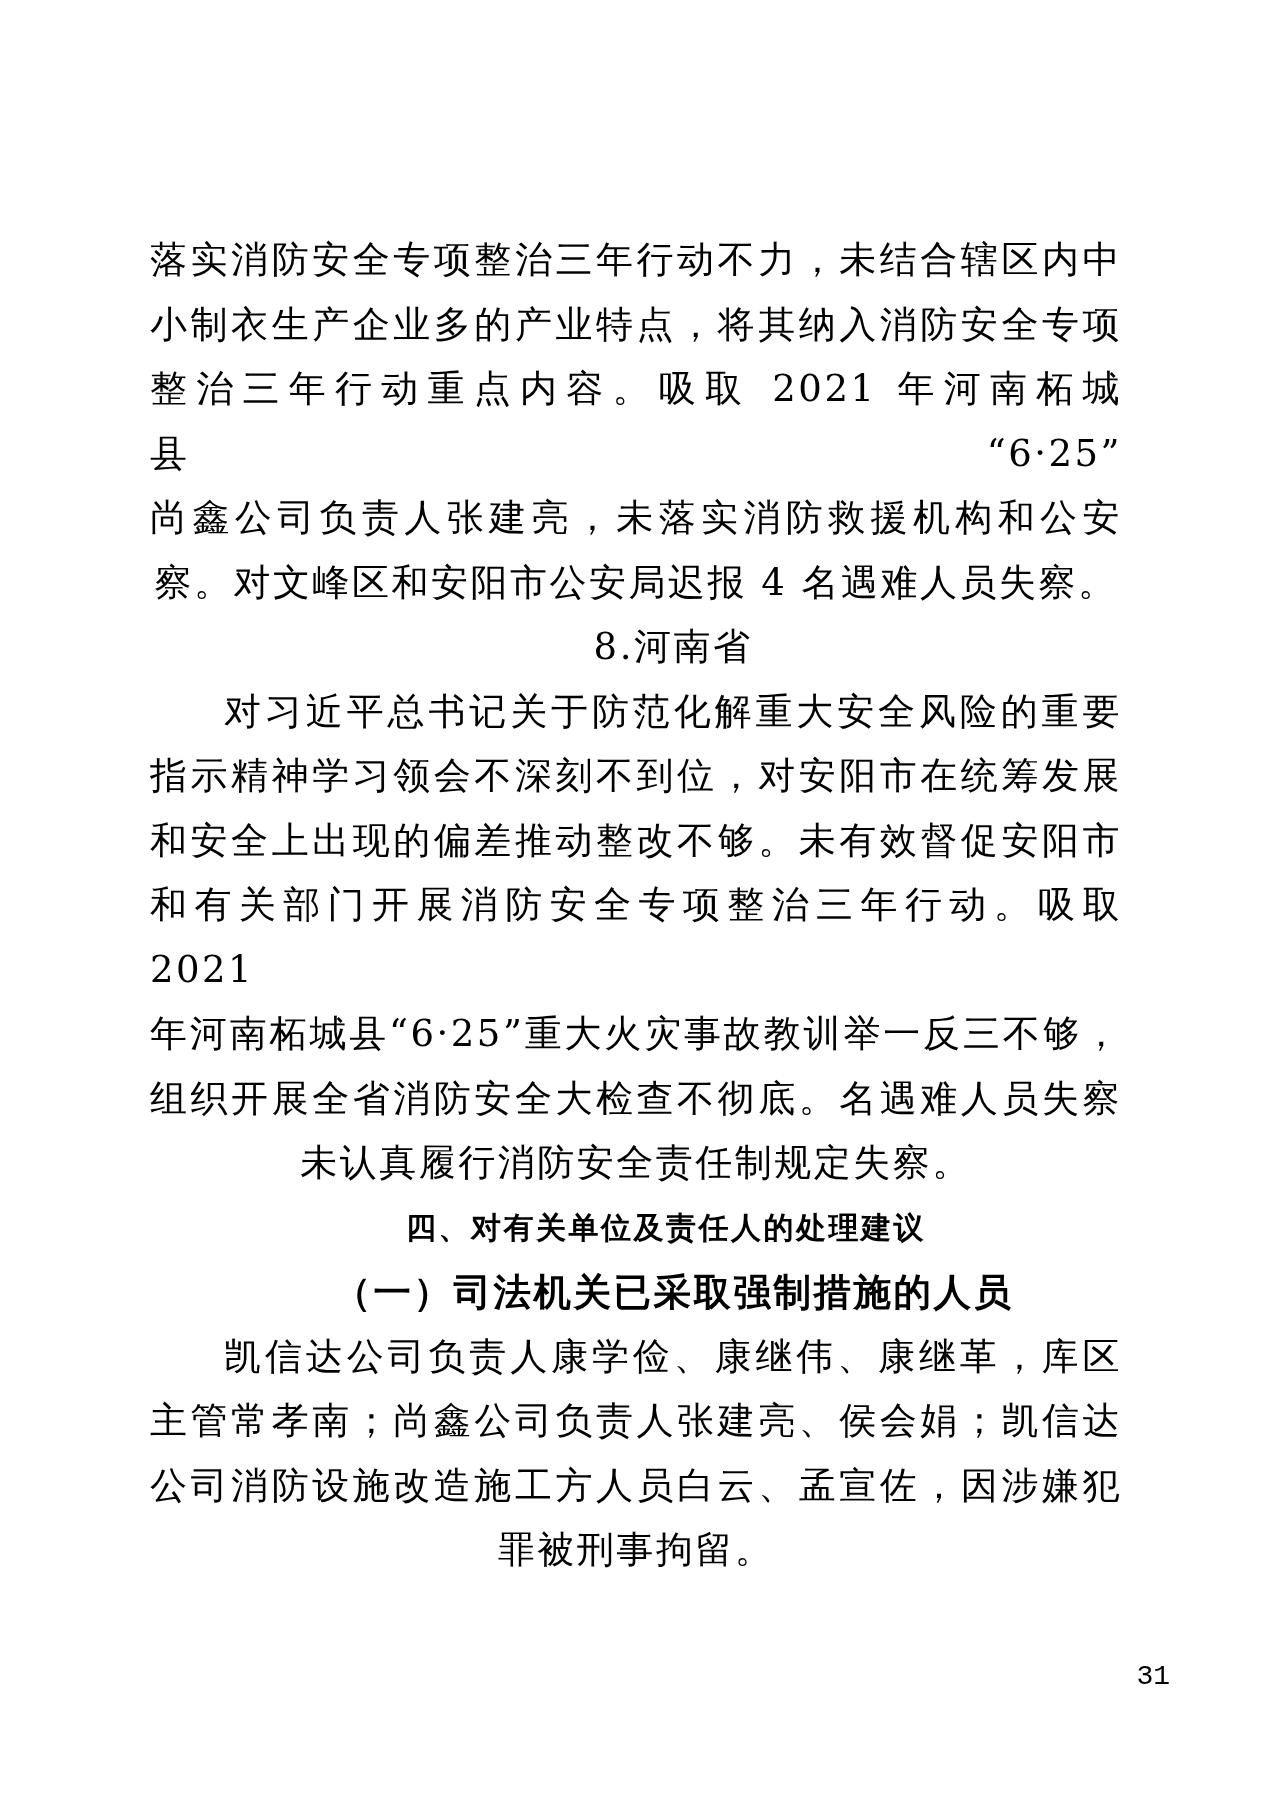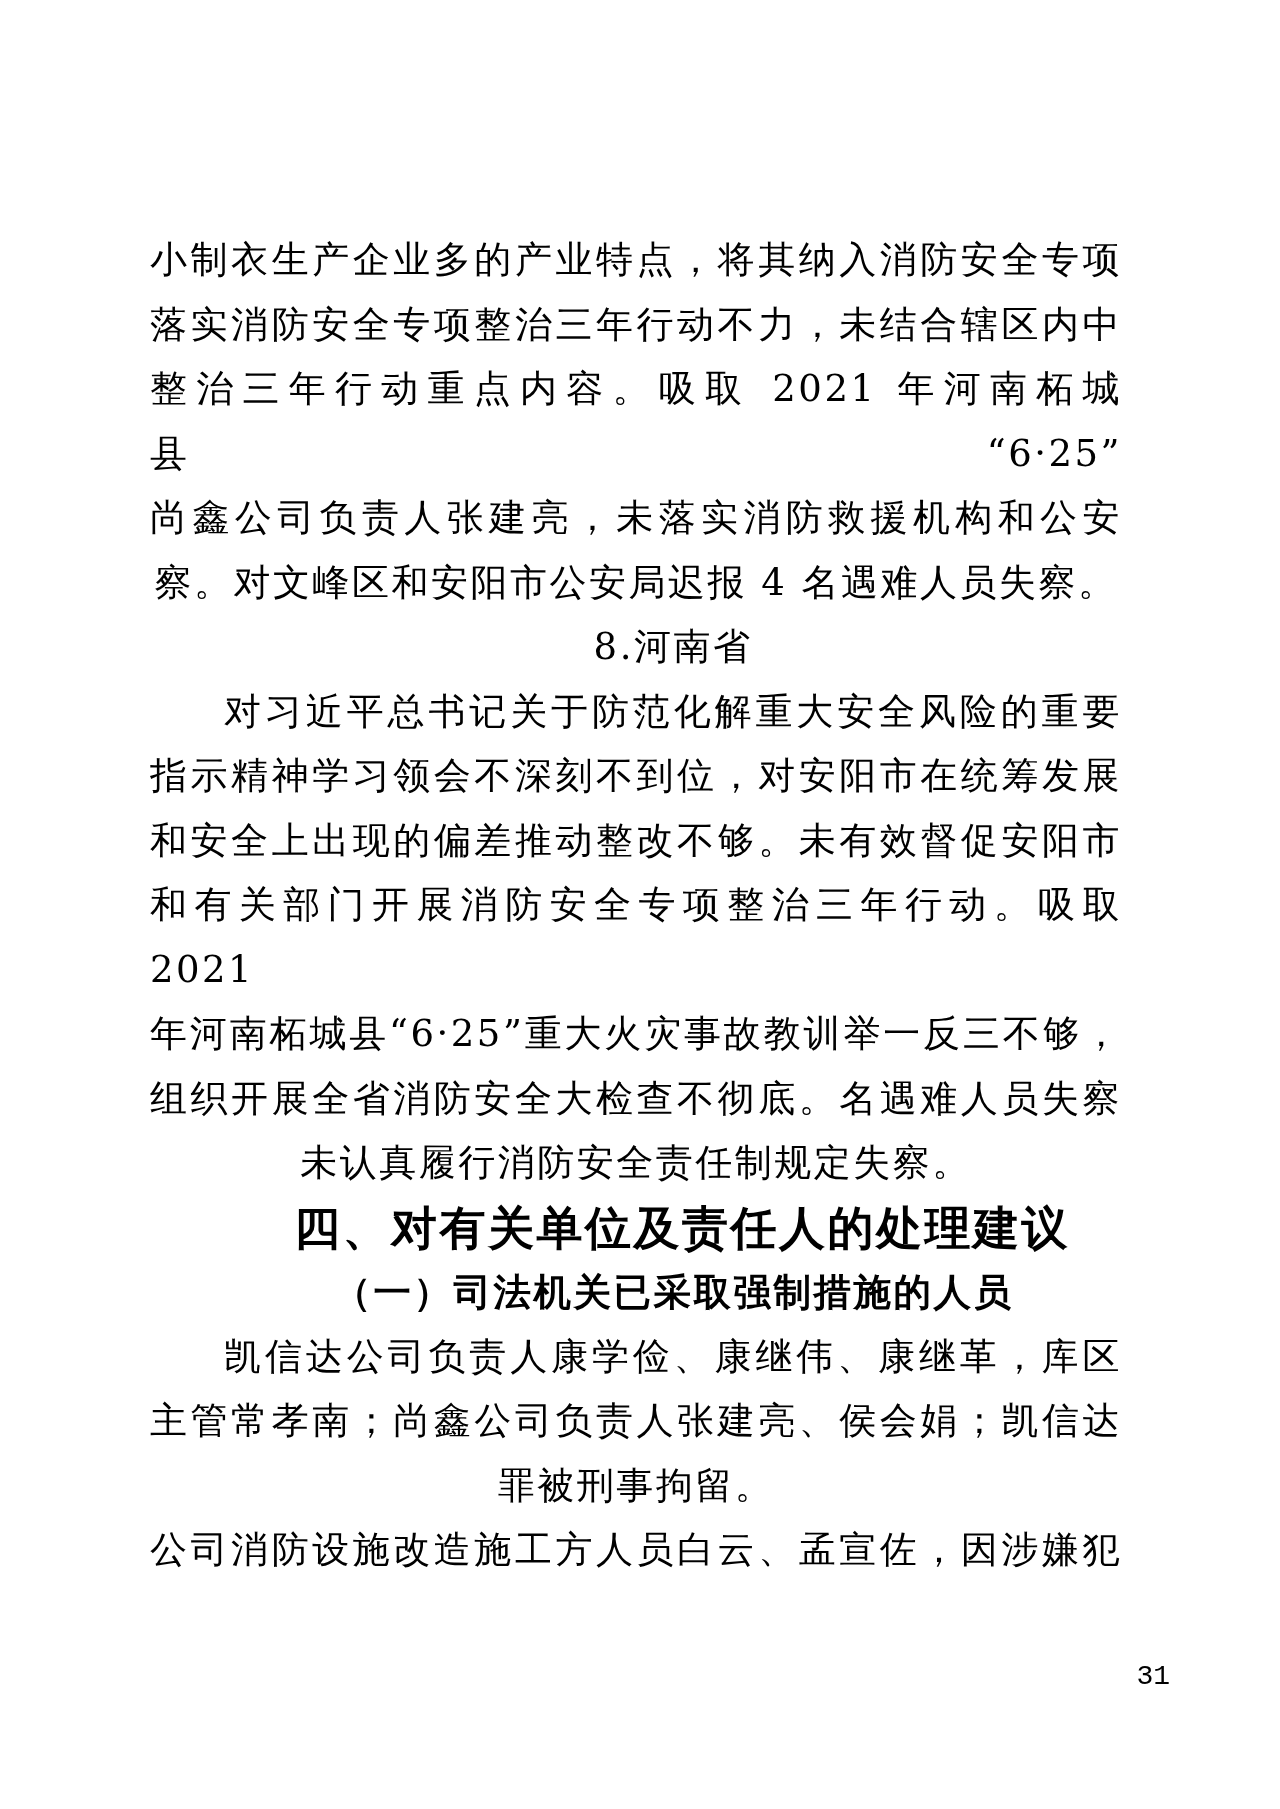--- a/index.html
+++ b/index.html
@@ -34,21 +34,21 @@
   .line.fill {
     text-align: justify;
     text-align-last: justify;
   }
   .para.indent .line:first-child {
     text-indent: 2em;
   }
   .para.heading1 .line {
     font-family: "DejaVu Sans", "Liberation Sans", sans-serif;
     font-weight: bold;
-    font-size: 46px;
+    font-size: 30px;
   }
   .para.heading2 .line {
     font-weight: bold;
     font-size: 37.5px;
   }
   .page-number {
     position: absolute;
     top: 1660px;
     left: 150px;
     width: 1020px;
@@ -57,22 +57,22 @@
     line-height: 34px;
     font-family: Liberation Mono, monospace;
   }
 </style>
 </head>
 <body>
 
 <div class="page">
   <div class="content">
       <div class="para body">
+        <div class="line fill">落实消防安全专项整治三年行动不力，未结合辖区内中</div>
         <div class="line fill">小制衣生产企业多的产业特点，将其纳入消防安全专项</div>
-        <div class="line fill">落实消防安全专项整治三年行动不力，未结合辖区内中</div>
         <div class="line fill">整治三年行动重点内容。吸取 2021 年河南柘城县“6·25”</div>
         <div class="line fill">尚鑫公司负责人张建亮，未落实消防救援机构和公安</div>
         <div class="line">察。对文峰区和安阳市公安局迟报 4 名遇难人员失察。</div>
       </div>
       <div class="para body indent">
         <div class="line">8.河南省</div>
       </div>
       <div class="para body indent">
         <div class="line fill">对习近平总书记关于防范化解重大安全风险的重要</div>
         <div class="line fill">指示精神学习领会不深刻不到位，对安阳市在统筹发展</div>
@@ -84,18 +84,18 @@
       </div>
       <div class="para heading1 indent">
         <div class="line">四、对有关单位及责任人的处理建议</div>
       </div>
       <div class="para heading2 indent">
         <div class="line">（一）司法机关已采取强制措施的人员</div>
       </div>
       <div class="para body indent">
         <div class="line fill">凯信达公司负责人康学俭、康继伟、康继革，库区</div>
         <div class="line fill">主管常孝南；尚鑫公司负责人张建亮、侯会娟；凯信达</div>
+        <div class="line fill">公司消防设施改造施工方人员白云、孟宣佐，因涉嫌犯</div>
         <div class="line">罪被刑事拘留。</div>
-        <div class="line fill">公司消防设施改造施工方人员白云、孟宣佐，因涉嫌犯</div>
       </div>
     </div>
   <div class="page-number">31</div>
 </div>
 
 </body></html>

